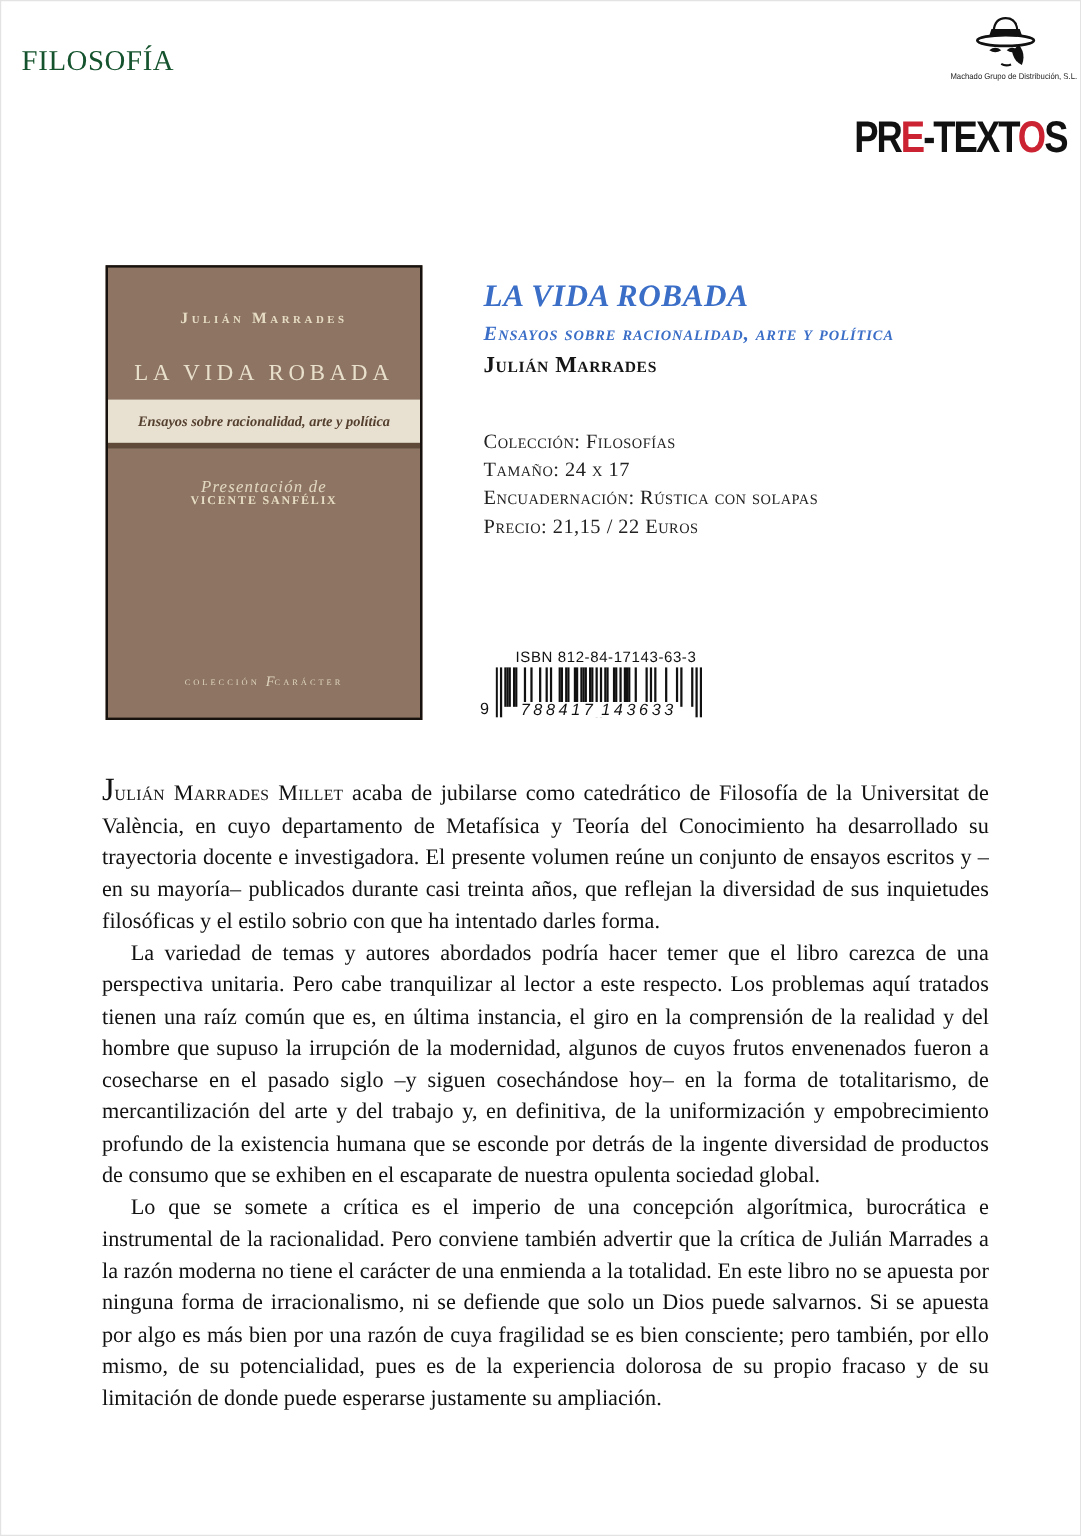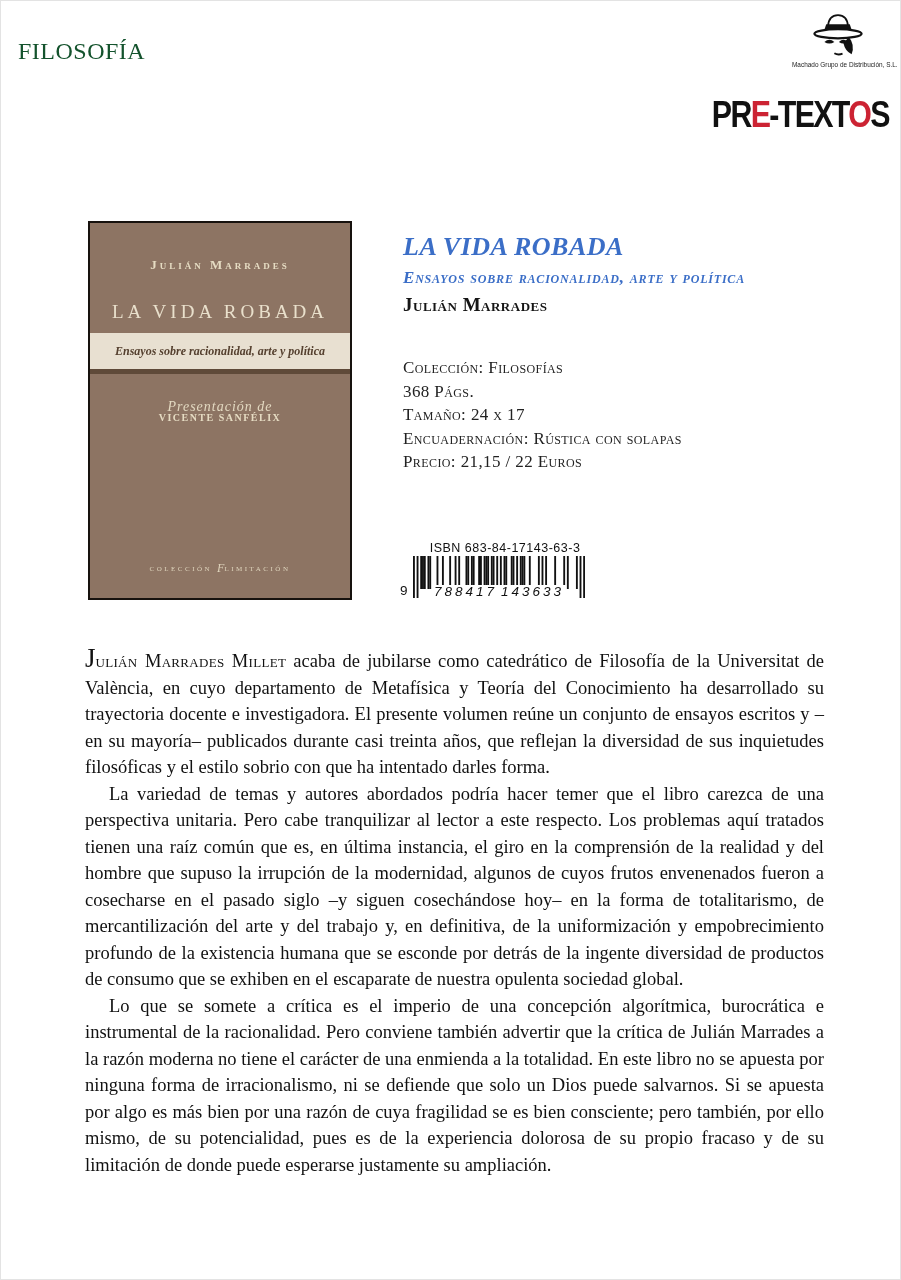--- a/index.html
+++ b/index.html
@@ -162,37 +162,36 @@
   <div class="pretextos"><span>PR</span><span class="red">E</span><span>-TEXT</span><span class="red">O</span><span>S</span></div>
 
   <div class="cover">
     <div class="cover-author">Julián Marrades</div>
     <div class="cover-title">LA VIDA ROBADA</div>
     <div class="cover-band">
       <span class="band-text">Ensayos sobre racionalidad, arte y política</span>
     </div>
     <div class="cover-presentation">Presentación de</div>
     <div class="cover-presenter">VICENTE SANFÉLIX</div>
-    <div class="cover-collection"><span>colección </span><span class="fancy-f">f</span><span>limitación</span></div>
+    <div class="cover-collection"><span>colección </span><span class="fancy-f">f</span><span>carácter</span></div>
   </div>
 
   <div class="info-title">LA VIDA ROBADA</div>
   <div class="info-subtitle">Ensayos sobre racionalidad, arte y política</div>
   <div class="info-author">Julián Marrades</div>
 
   <ul class="details">
     <li>Colección: Filosofías</li>
-    <li>368 Págs.</li>
     <li>Tamaño: 24 x 17</li>
     <li>Encuadernación: Rústica con solapas</li>
     <li>Precio: 21,15 / 22 Euros</li>
   </ul>
 
   <div class="barcode">
-    <div class="bc-label">ISBN 683-84-17143-63-3</div>
+    <div class="bc-label">ISBN 812-84-17143-63-3</div>
     <div class="bc-bars-row">
       <svg width="172" height="42" viewBox="0 0 172 42" fill="#111">
           <rect x="0.00" y="0" width="1.86" height="42"></rect>
           <rect x="3.62" y="0" width="1.86" height="42"></rect>
           <rect x="7.24" y="0" width="1.86" height="33"></rect>
           <rect x="9.05" y="0" width="1.86" height="33"></rect>
           <rect x="10.86" y="0" width="1.86" height="33"></rect>
           <rect x="14.48" y="0" width="1.86" height="33"></rect>
           <rect x="16.29" y="0" width="1.86" height="33"></rect>
           <rect x="23.54" y="0" width="1.86" height="33"></rect>

